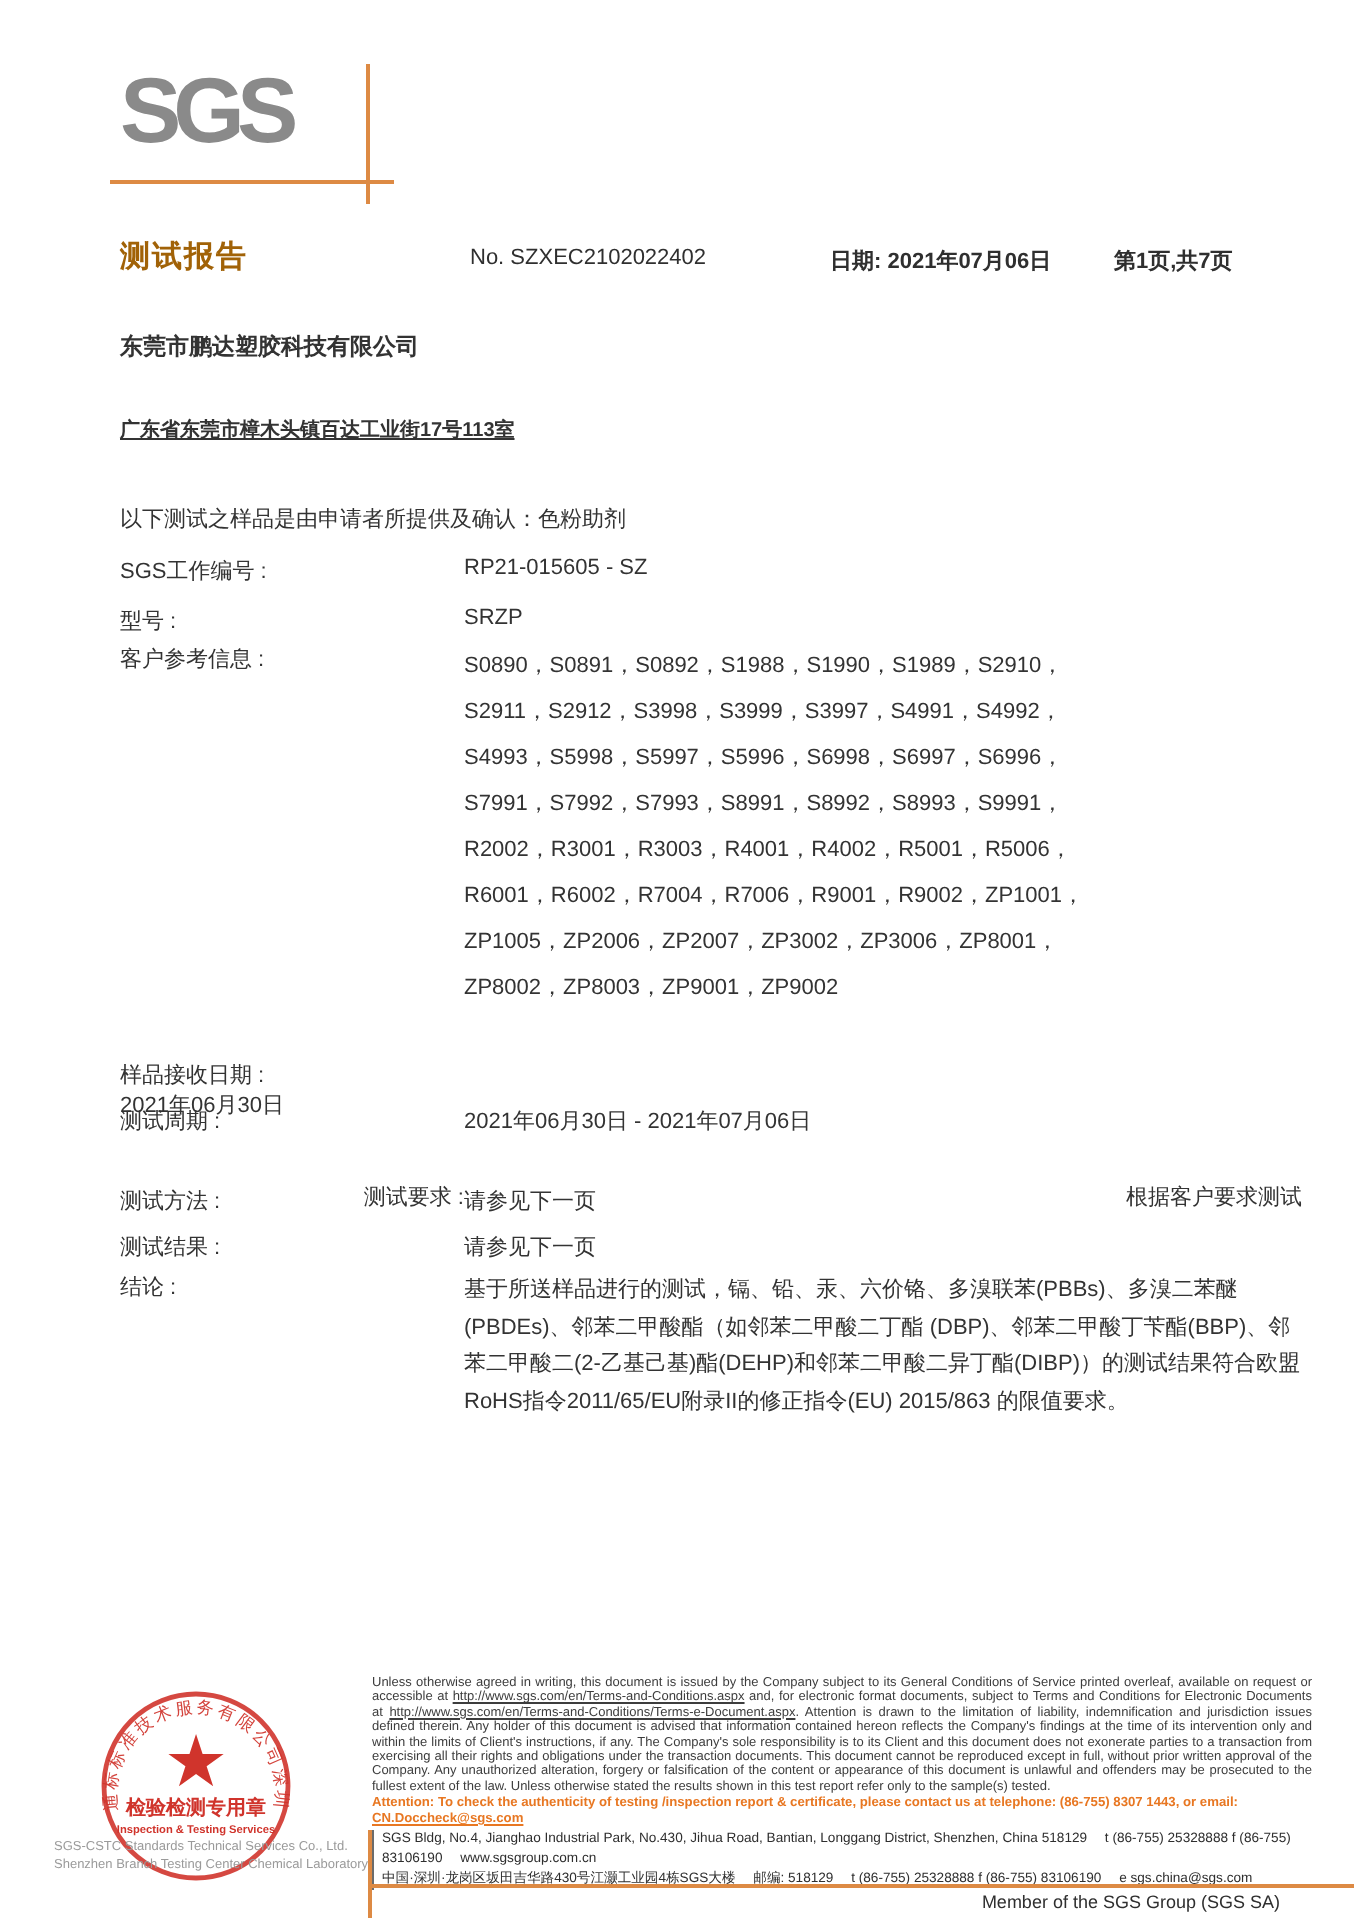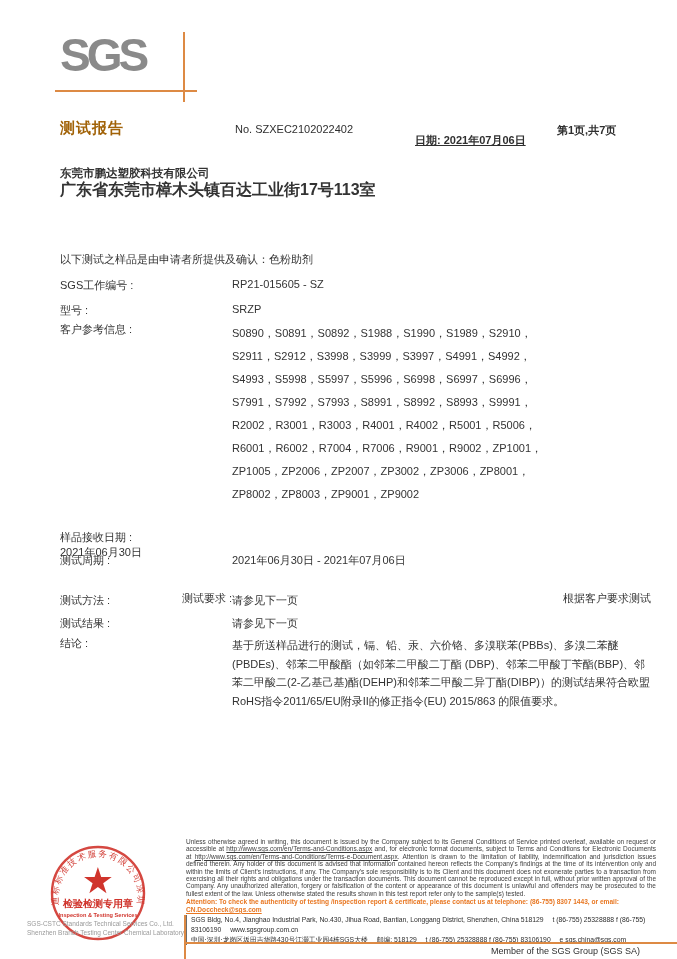--- a/index.html
+++ b/index.html
@@ -14,25 +14,25 @@
   .logo-text {
     position:absolute; left:3px; top:0px;
     font-size:46px; font-weight:bold; letter-spacing:-4px;
     color:#8a8a8a; line-height:66px;
   }
   .logo-hline { position:absolute; left:-2px; top:68px; width:142px; height:2px; background:#dd8a44; }
   .logo-vline { position:absolute; left:126px; top:10px; width:2px; height:70px; background:#dd8a44; }
   
   .hdr-title { position:absolute; left:60px; top:119px; font-size:15px; font-weight:bold; color:#a16207; letter-spacing:1px; }
   .hdr-no    { position:absolute; left:235px; top:123px; font-size:11px; font-weight:normal; color:#2f2f2f; }
-  .hdr-date  { position:absolute; left:415px; top:133px; font-size:11px; font-weight:bold; color:#2f2f2f;text-decoration:underline; }
+  .hdr-date  { position:absolute; left:415px; top:123px; font-size:11px; font-weight:bold; color:#2f2f2f; }
   .hdr-page  { position:absolute; left:557px; top:123px; font-size:11px; font-weight:bold; color:#2f2f2f; }
   
   .app-name { position:absolute; left:60px; top:166px; font-size:11.5px; font-weight:bold; color:#333; }
-  .app-addr { position:absolute; left:60px; top:180px; font-size:16px; font-weight:bold; color:#333; }
+  .app-addr { position:absolute; left:60px; top:208px; font-size:10px; font-weight:bold; color:#333;text-decoration:underline; }
   
   .statement { position:absolute; left:60px; top:252px; font-size:11px; color:#333; }
   .kv { position:absolute; left:60px; right:26px; display:flex; font-size:11px; color:#333; }
   .kv .k { width:172px; flex:none; }
   .kv .v { flex:1; }
   .refs .v div { line-height:23px; }
   .conclusion .v { line-height:18.5px; text-align:left; }
   
   .stamp { position:absolute; left:50px; top:843px; width:100px; height:100px; }
   .company-lines { position:absolute; left:27px; top:919px; width:165px; font-size:6.5px; line-height:9px; color:#9a9a9a; }

